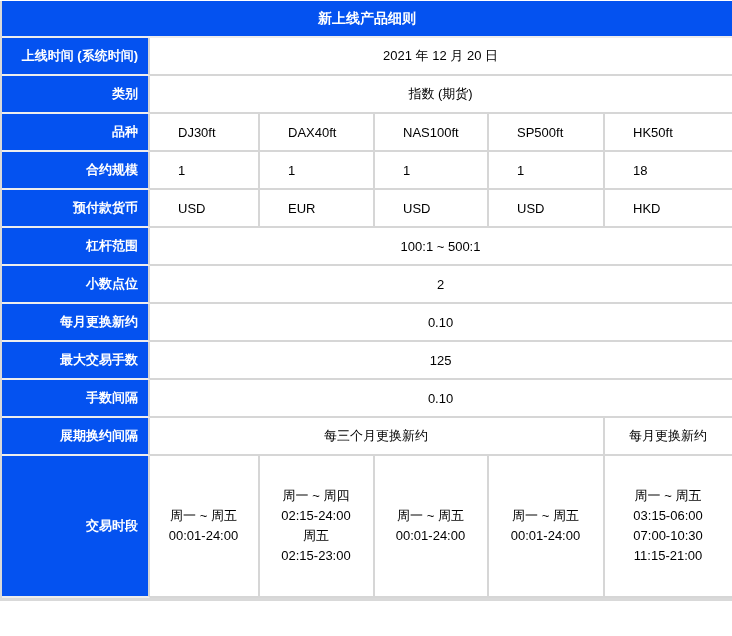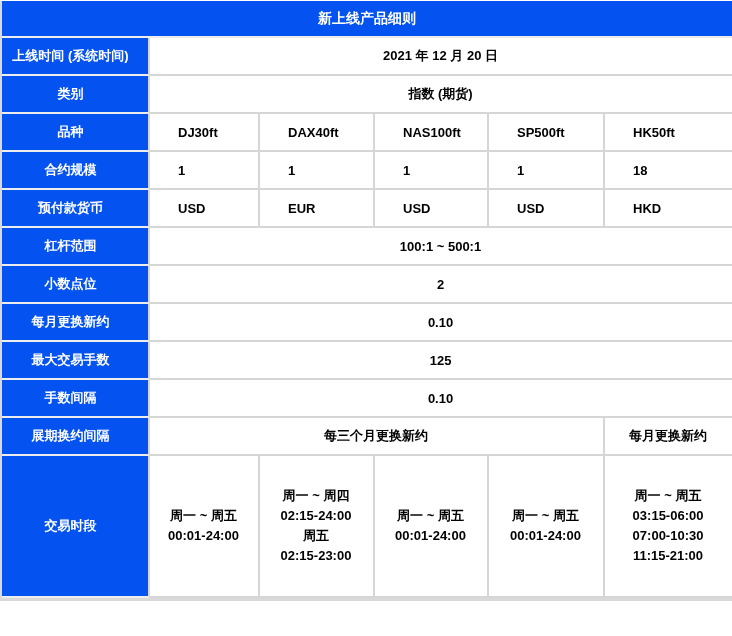--- a/index.html
+++ b/index.html
@@ -22,36 +22,35 @@
     table-layout: fixed;
     width: 730px;
     margin-top: 1px;
     border-left: 2px solid var(--outer);
     border-bottom: 3px solid var(--outer);
   }
   td {
     font-size: 13px;
     color: #000000;
     overflow: hidden;
-    font-weight: bold;
   }
   td.title-cell {
     background: var(--accent);
     color: #ffffff;
     font-weight: bold;
     font-size: 14px;
     text-align: center;
     height: 37px;
     border-bottom: 2px solid var(--sep-on-accent);
   }
   td.label-cell {
     background: var(--accent);
     color: #ffffff;
     font-weight: bold;
-    text-align: center;
+    text-align: right;
     padding-right: 10px;
     height: 38px;
     border-bottom: 2px solid var(--sep-on-accent);
     border-right: 2px solid var(--grid);
   }
   td.value-cell {
     background: #ffffff;
     border-bottom: 2px solid var(--grid);
     border-right: 2px solid var(--grid);
     padding-left: 28px;

